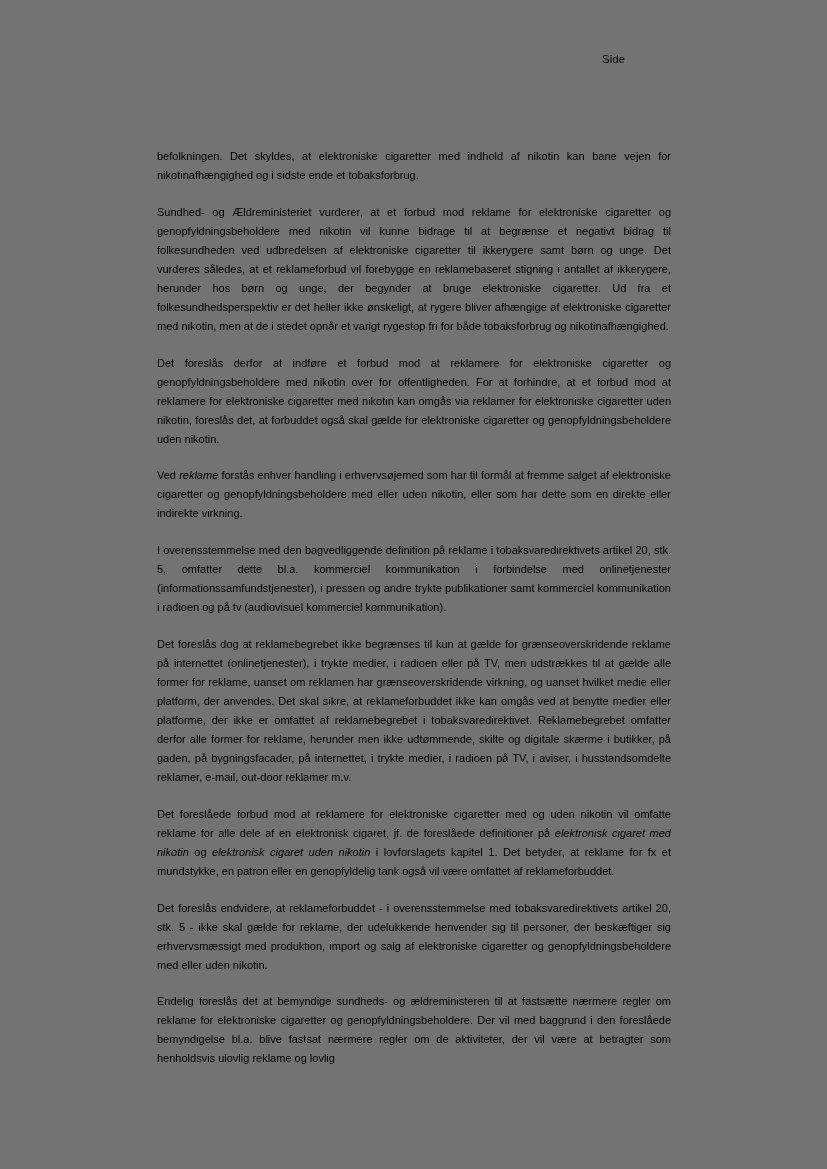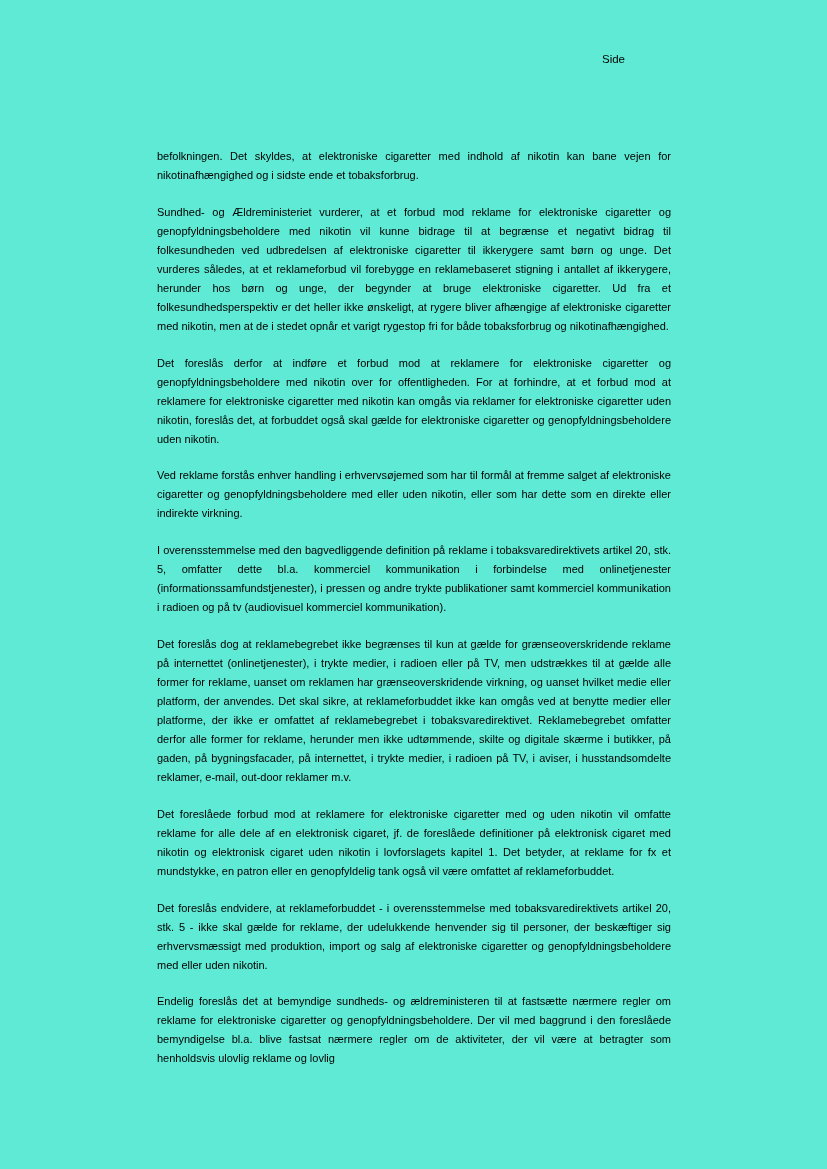--- a/index.html
+++ b/index.html
@@ -4,21 +4,21 @@
 <style>
   html, body {
     margin: 0;
     padding: 0;
     background: #ffffff;
   }
   .page {
     position: relative;
     width: 827px;
     height: 1169px;
-    background: #5eead4;
+    background: #737373;
     font-family: "Liberation Sans", sans-serif;
     color: #000000;
     overflow: hidden;
   }
   .page-header {
     position: absolute;
     top: 52px;
     left: 602px;
     font-size: 11.5px;
     line-height: 14px;
@@ -34,20 +34,21 @@
     text-align: justify;
     color: #000000;
   }
   .para {
     margin: 0 0 17.8px 0;
   }
   .para:last-child {
     margin-bottom: 12px;
   }
   .run-italic {
+    font-style: italic;
   }
 </style>
 </head>
 <body>
 
 <div class="page">
   <div class="page-header">
     <span>Side</span>
   </div>
   <div class="doc-body">

